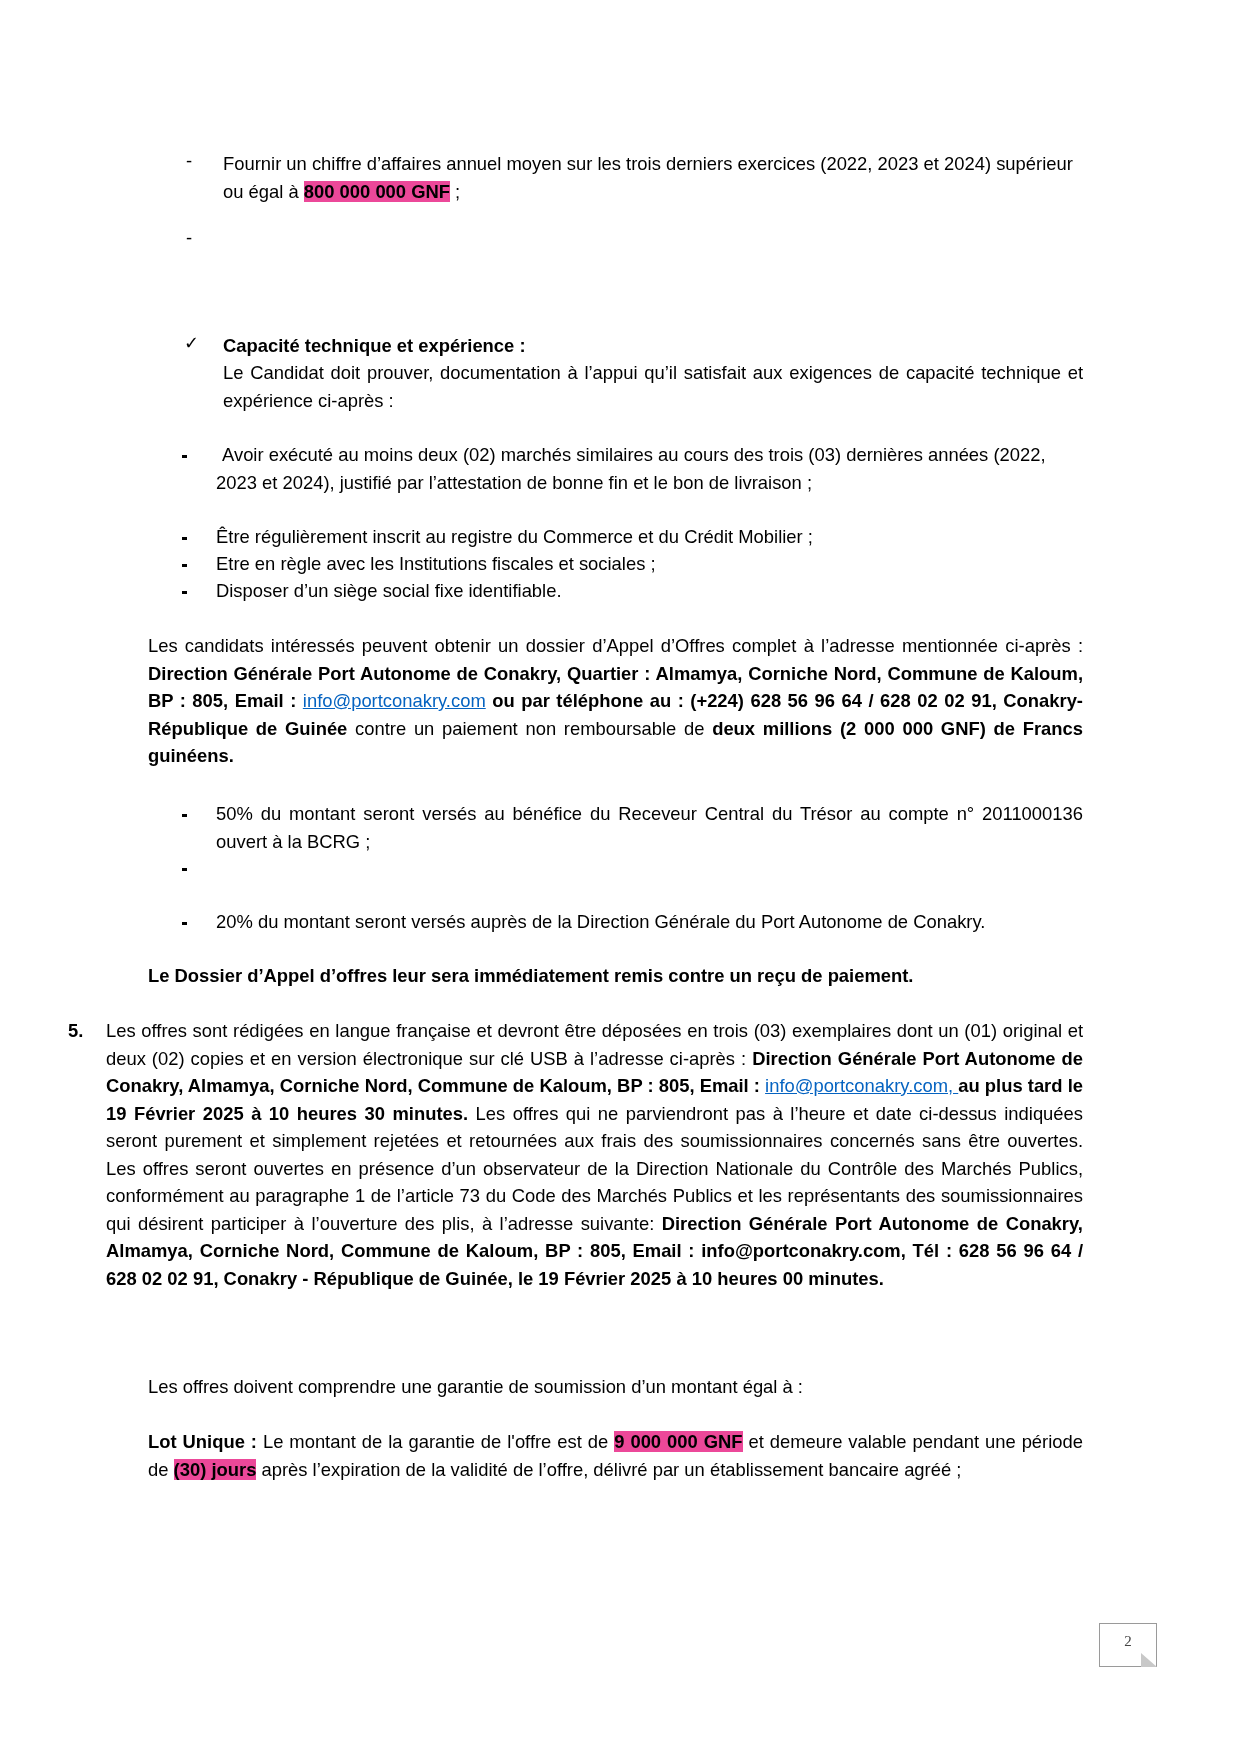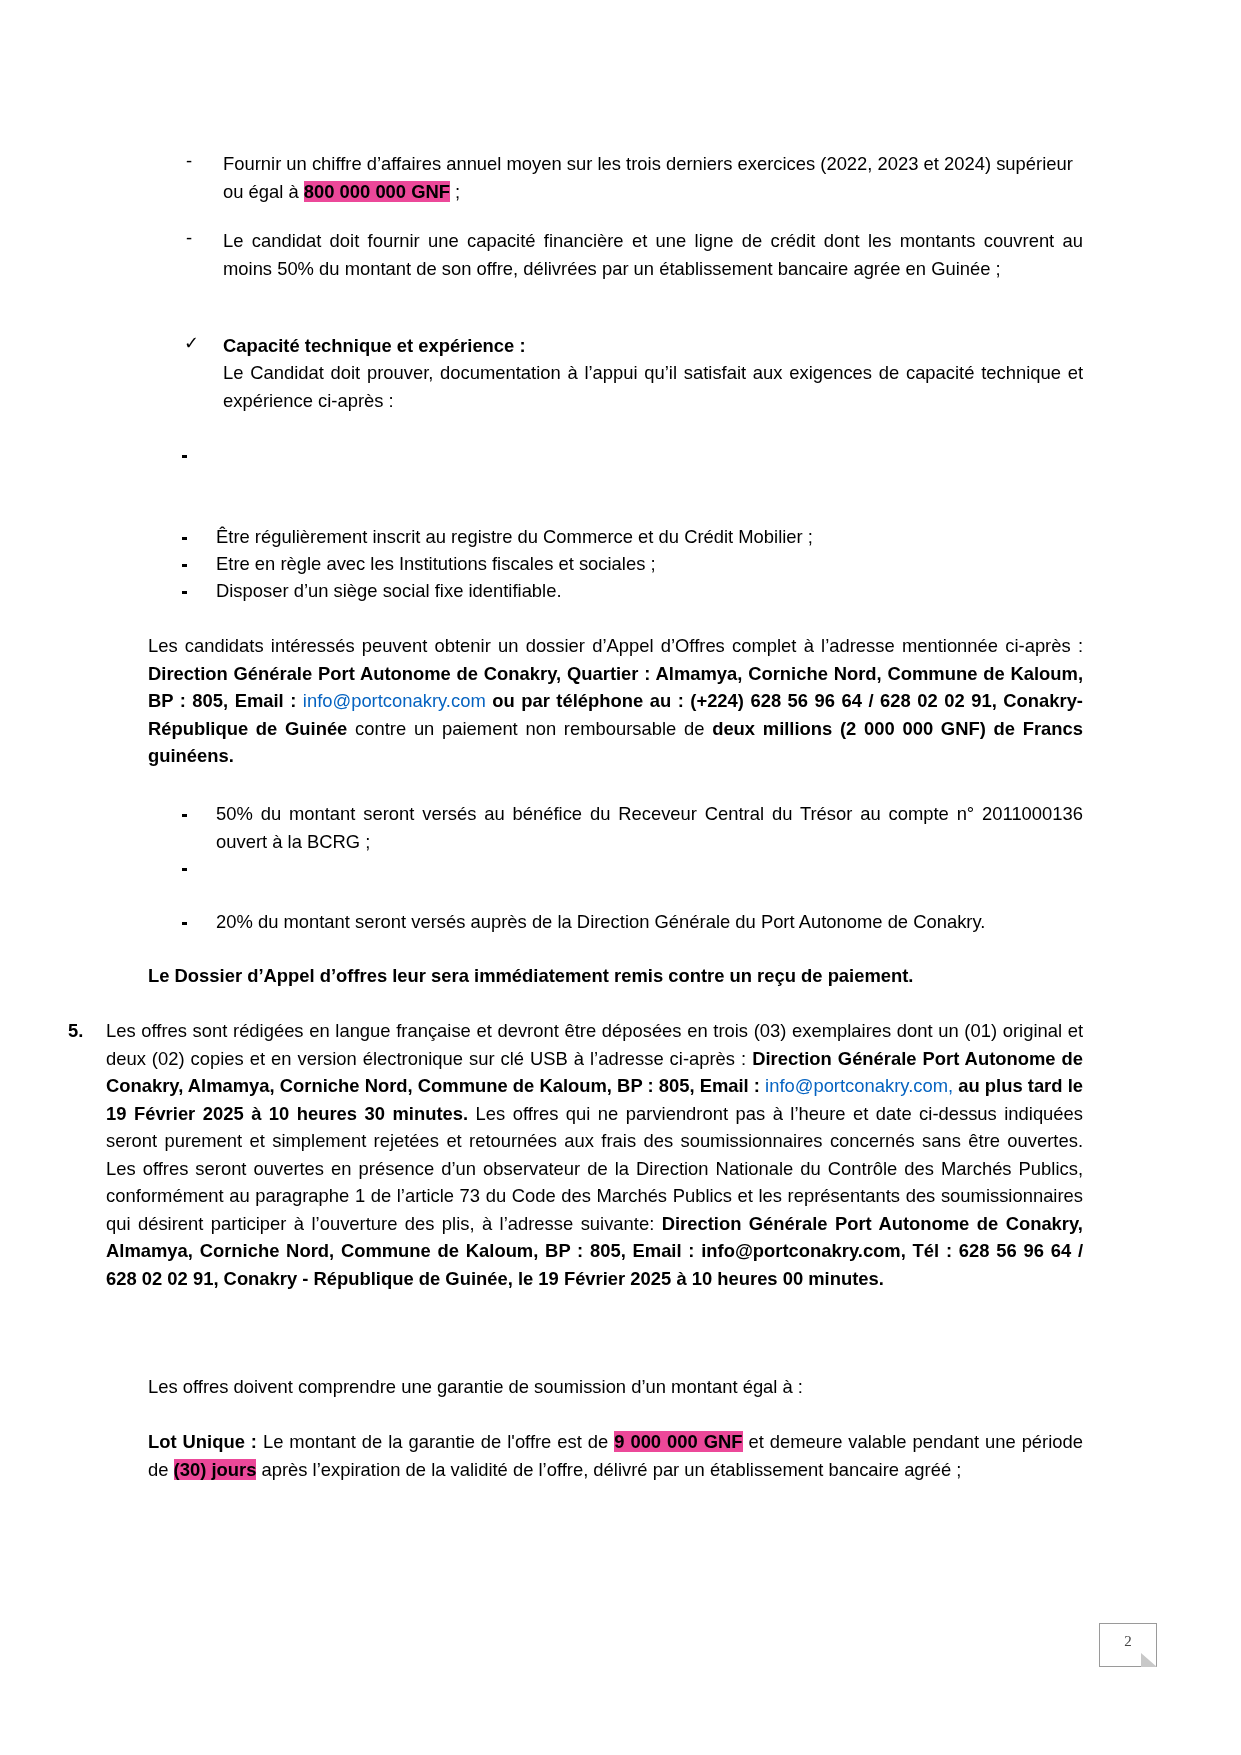--- a/index.html
+++ b/index.html
@@ -3,21 +3,21 @@
 <meta charset="utf-8">
 <style>
   html, body { margin: 0; padding: 0; background: #ffffff; }
   body { width: 1241px; height: 1755px; position: relative; overflow: hidden;
          font-family: "Liberation Sans", sans-serif; color: #000; font-size: 18.4px; }
   .page { position: absolute; left: 0; top: 0; width: 1241px; height: 1755px; }
   .blk { position: absolute; line-height: 27.5px; }
   .just { text-align: justify; text-align-last: left; }
   .b { font-weight: bold; }
   .hl { background: #ec4899; font-weight: bold; }
-  .link { color: #0563c1; }
+  .link { color: #0563c1; text-decoration: underline; }
   .u { text-decoration: underline; }
   .bul { position: absolute; width: 20px; text-align: left; }
   .sq { position: absolute; width: 5px; height: 3px; background: #000; }
   .pagenum { position: absolute; left: 1099px; top: 1623px; width: 58px; height: 44px;
              border: 1px solid #9a9a9a; box-sizing: border-box; background: #fff; }
   .pagenum .num { position: absolute; left: 0; right: 0; top: 9px; text-align: center;
                   font-family: "Liberation Serif", serif; font-size: 15px; color: #444; }
   .pagenum .fold { position: absolute; right: -1px; bottom: -1px; width: 0; height: 0;
                    border-left: 16px solid #c8c8c8; border-top: 14px solid transparent; }
 </style>
@@ -25,27 +25,29 @@
 <body>
 
 <div class="page">
 
   <span class="bul" style="left:186px; top:150px;">-</span>
   <div class="blk" style="left:223px; top:150px; width:860px;">
     <span>Fournir un chiffre d’affaires annuel moyen sur les trois derniers exercices (2022, 2023 et 2024) supérieur ou égal à </span><span class="hl">800 000 000 GNF</span><span> ;</span>
   </div>
 
   <span class="bul" style="left:186px; top:227px;">-</span>
-  <div class="blk just" style="left:223px; top:227px; width:860px;">Le candidat doit fournir une capacité financière et une ligne de crédit dont les montants couvrent au moins 50% du montant de son offre, délivrées par un établissement bancaire agrée en Guinée ;</div>
 
   <span class="bul" style="left:184px; top:332px; font-size:18px;">✓</span>
   <div class="blk just" style="left:223px; top:359px; width:860px;">Le Candidat doit prouver, documentation à l’appui qu’il satisfait aux exigences de capacité technique et expérience ci-après :</div>
   <div class="blk b" style="left:223px; top:332px; width:860px;">Capacité technique et expérience :</div>
 
   <span class="sq" style="left:182px; top:455px;"></span>
+  <div class="blk" style="left:216px; top:441px; width:867px;">
+    <span style="padding-left:6px;">Avoir exécuté au moins deux (02) marchés similaires au cours des trois (03) dernières années (2022, 2023 et 2024), justifié par l’attestation de bonne fin et le bon de livraison ;</span>
+  </div>
 
   <span class="sq" style="left:182px; top:537px;"></span>
   <div class="blk" style="left:216px; top:523px; width:867px;">Être régulièrement inscrit au registre du Commerce et du Crédit Mobilier ;</div>
 
   <span class="sq" style="left:182px; top:564px;"></span>
   <div class="blk" style="left:216px; top:550px; width:867px;">Etre en règle avec les Institutions fiscales et sociales ;</div>
 
   <span class="sq" style="left:182px; top:591px;"></span>
   <div class="blk" style="left:216px; top:577px; width:867px;">Disposer d’un siège social fixe identifiable.</div>
 

